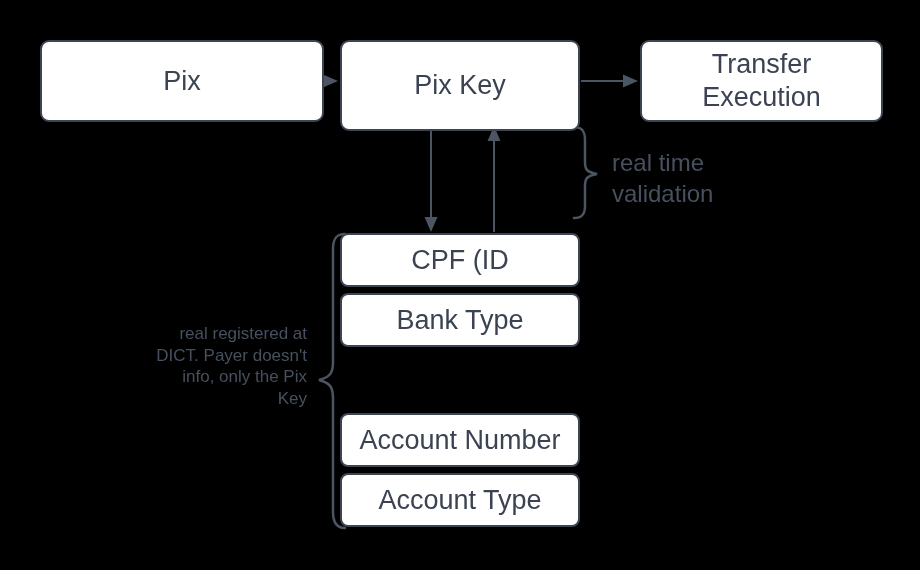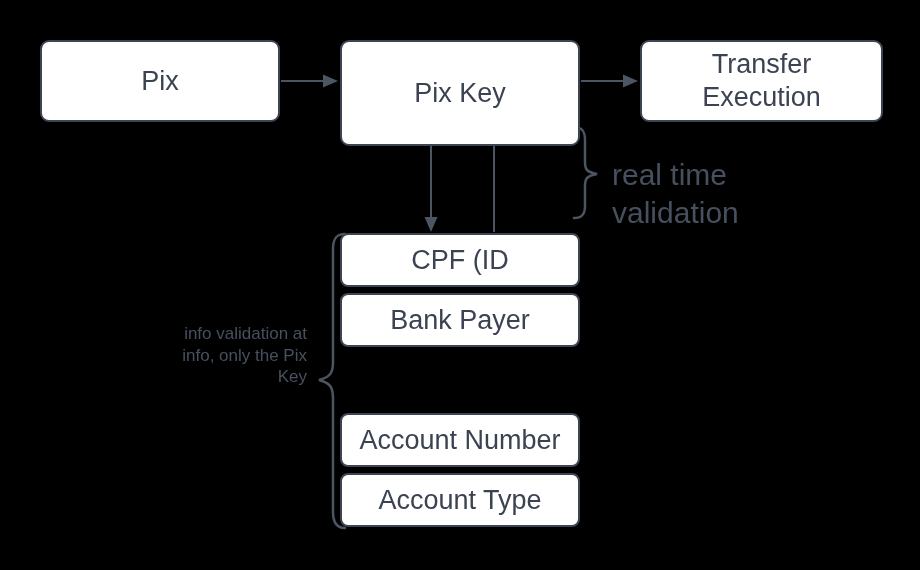--- a/index.html
+++ b/index.html
@@ -30,36 +30,36 @@
     position:absolute;
     background:var(--node-fill);
     border:2px solid var(--node-border);
     border-radius:9px;
     display:flex;align-items:center;justify-content:center;
     color:var(--node-text);
     font-size:27px;
     text-align:center;
     line-height:33px;
   }
-  #node-pix{left:40px;top:40px;width:240px;height:82px;}
-  #node-pix-key{left:340px;top:40px;width:240px;height:106px;}
+  #node-pix{left:40px;top:40px;width:284px;height:82px;}
+  #node-pix-key{left:340px;top:40px;width:240px;height:91px;}
   #node-transfer-execution{left:640px;top:40px;width:243px;height:82px;padding:8px 28px;}
   .stack-node{left:340px;width:240px;height:54px;border-radius:8px;}
   #stack-0{top:233px;}
   #stack-1{top:293px;}
   #stack-2{top:353px;}
   #stack-3{top:413px;justify-content:center;}
   #stack-4{top:473px;}
   .note{
     position:absolute;
     color:var(--annotation-color);
   }
   #realtime-note{
-    left:612px;top:156px;width:150px;
-    font-size:30px;line-height:38px;
+    left:612px;top:147px;width:150px;
+    font-size:24px;line-height:31px;
     text-align:left;
   }
   #dict-note{
     left:138px;top:323px;width:169px;
     font-size:17px;line-height:21.5px;
     text-align:right;
   }
   #dict-note span{display:block;}
 </style>
 </head>
@@ -93,30 +93,31 @@
     <span>Pix Key</span>
   </div>
   <div class="node" id="node-transfer-execution">
     <span>Transfer Execution</span>
   </div>
 
   <div class="node stack-node" id="stack-0">
     <span>CPF (ID</span>
   </div>
   <div class="node stack-node" id="stack-1">
-    <span>Bank Payer</span>
+    <span>Bank Type</span>
   </div>
   <div class="node stack-node" id="stack-3">
     <span>Account Number</span>
   </div>
   <div class="node stack-node" id="stack-4">
     <span>Account Type</span>
   </div>
 
   <div class="note" id="realtime-note">real time validation</div>
 
   <div class="note" id="dict-note">
-    <span>info validation at</span>
+    <span>real registered at</span>
+    <span>DICT. Payer doesn't</span>
     <span>info, only the Pix</span>
     <span>Key</span>
   </div>
 
 </div>
 
 </body></html>

